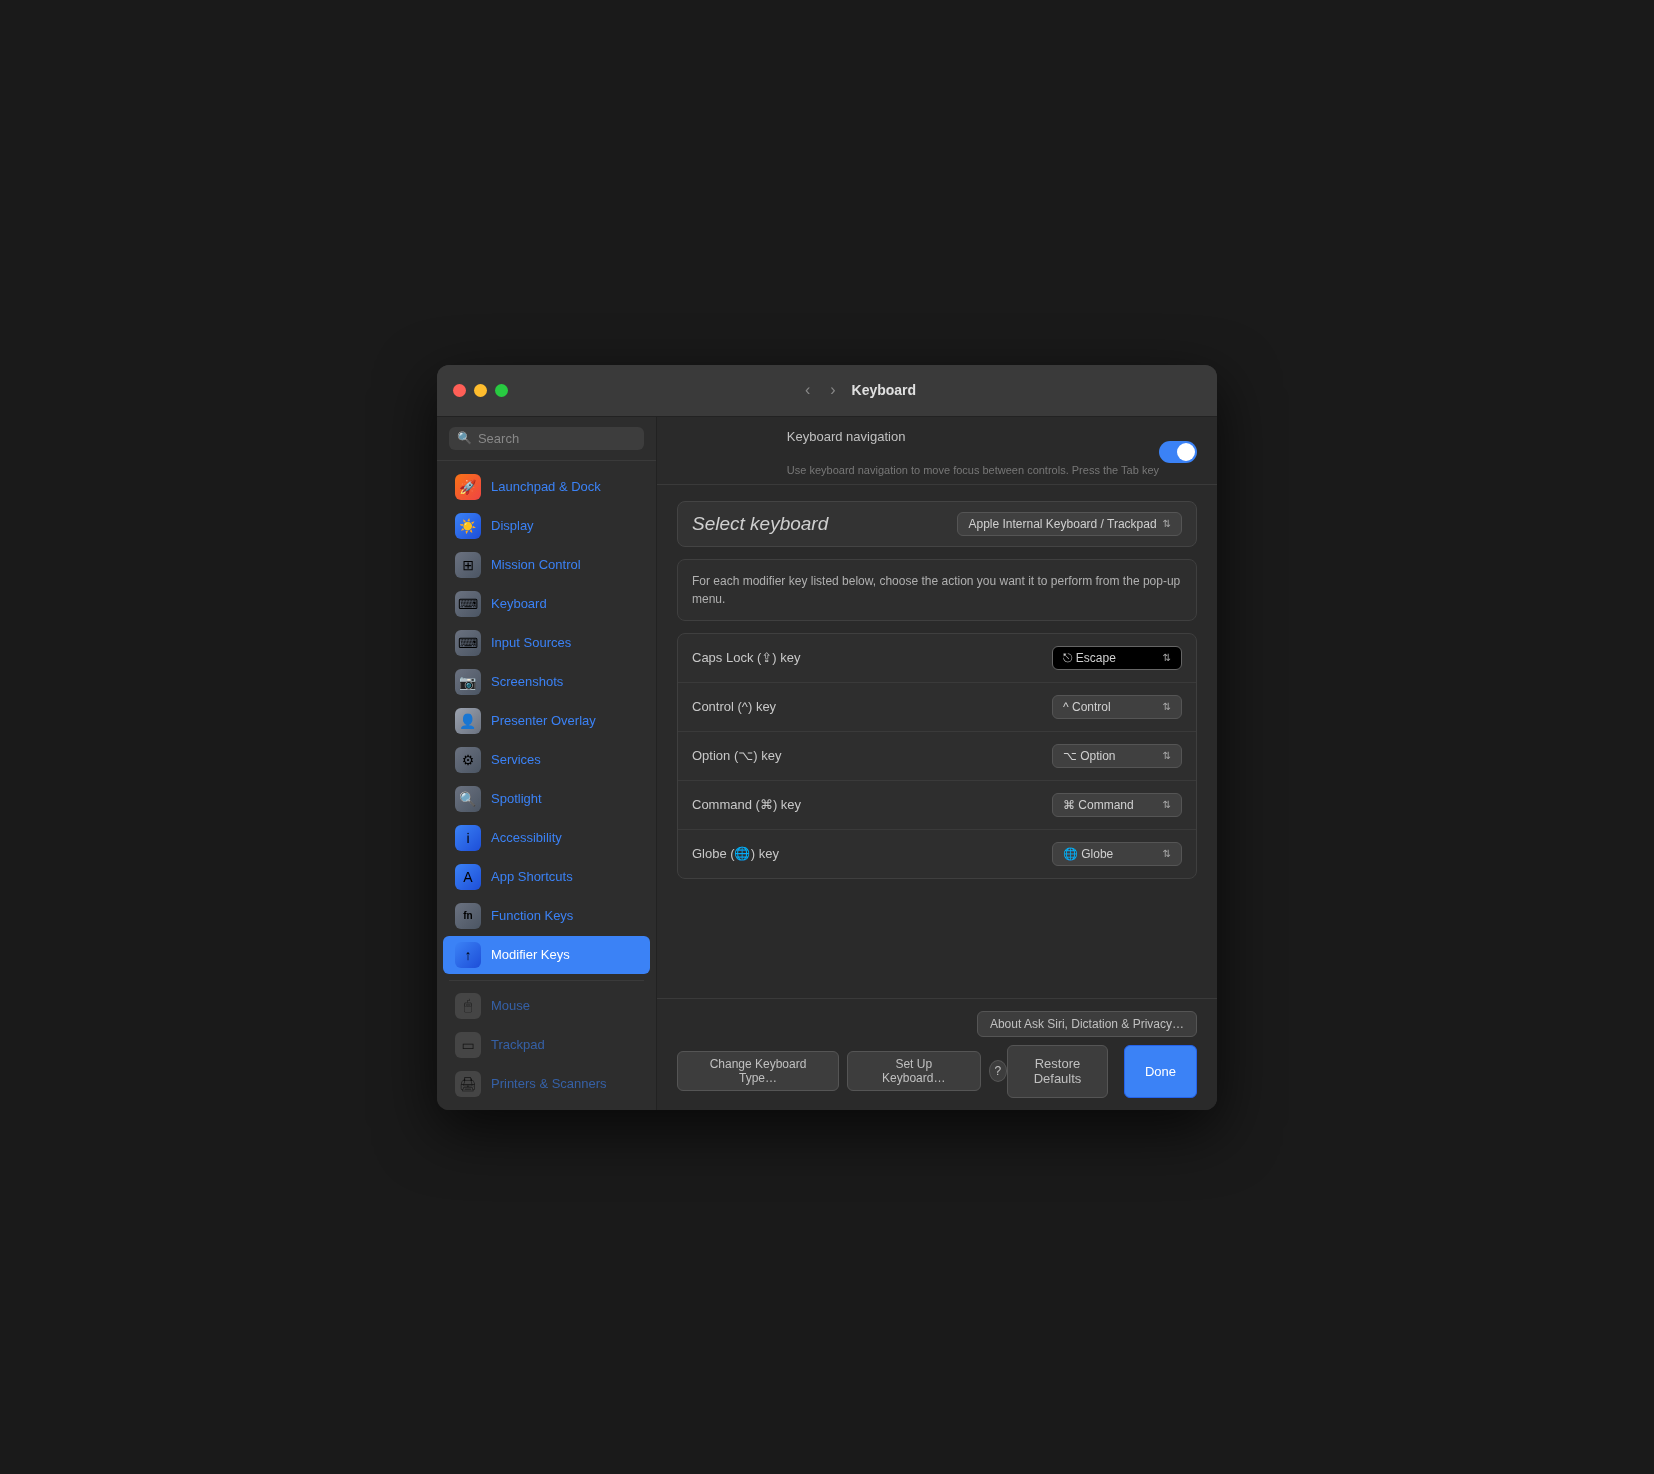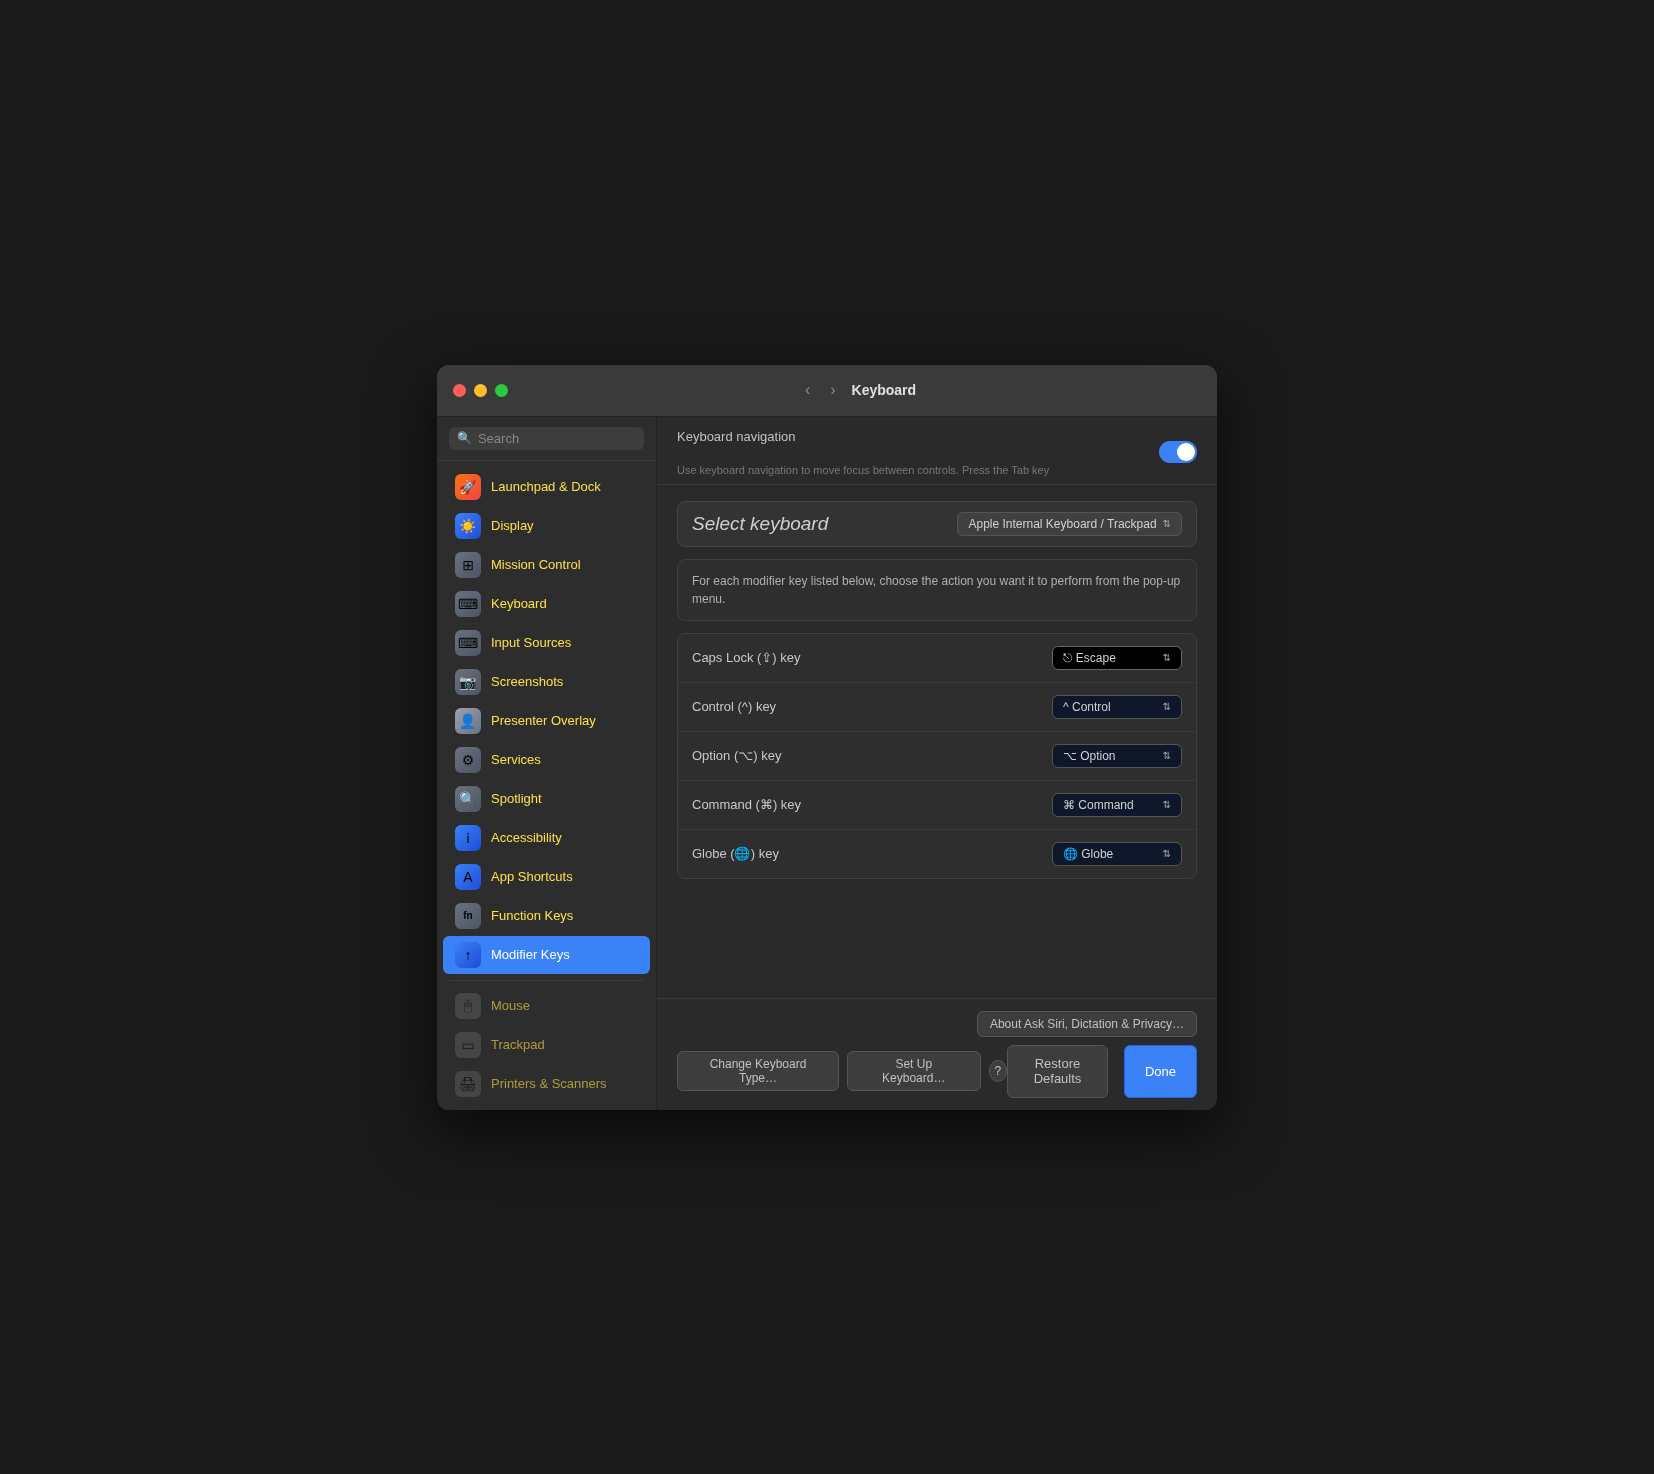--- a/index.html
+++ b/index.html
@@ -112,21 +112,21 @@
       width: 26px;
       height: 26px;
       border-radius: 6px;
       display: flex;
       align-items: center;
       justify-content: center;
       font-size: 14px;
       flex-shrink: 0;
     }
     .item-label {
-      color: #fde047;
+      color: #3b82f6;
       font-size: 13px;
     }
     .sidebar-divider {
       height: 1px;
       background: #3a3a3a;
       margin: 6px 12px;
     }
     .main-panel {
       flex: 1;
       background: #2a2a2a;
@@ -134,21 +134,21 @@
       flex-direction: column;
       overflow: hidden;
     }
     .top-bar {
       padding: 12px 20px 8px;
       border-bottom: 1px solid #3a3a3a;
     }
     .keyboard-nav-row {
       display: flex;
       align-items: center;
-      justify-content: space-between;
+      justify-content: flex-end;
     }
     .keyboard-nav-label {
       color: #c0c0c0;
       font-size: 13px;
       font-weight: 500;
     }
     .keyboard-nav-desc {
       color: #777;
       font-size: 11px;
       margin-top: 20px;
@@ -227,21 +227,21 @@
       justify-content: space-between;
       padding: 12px 14px;
       border-bottom: 1px solid #3a3a3a;
     }
     .modifier-row:last-child { border-bottom: none; }
     .modifier-key-label {
       color: #c8c8c8;
       font-size: 13px;
     }
     .modifier-select {
-      background: #0f172a;
+      background: #404040;
       border: 1px solid #555;
       border-radius: 6px;
       color: #d0d0d0;
       font-size: 12px;
       padding: 4px 10px;
       cursor: pointer;
       display: flex;
       align-items: center;
       gap: 6px;
       min-width: 130px;

